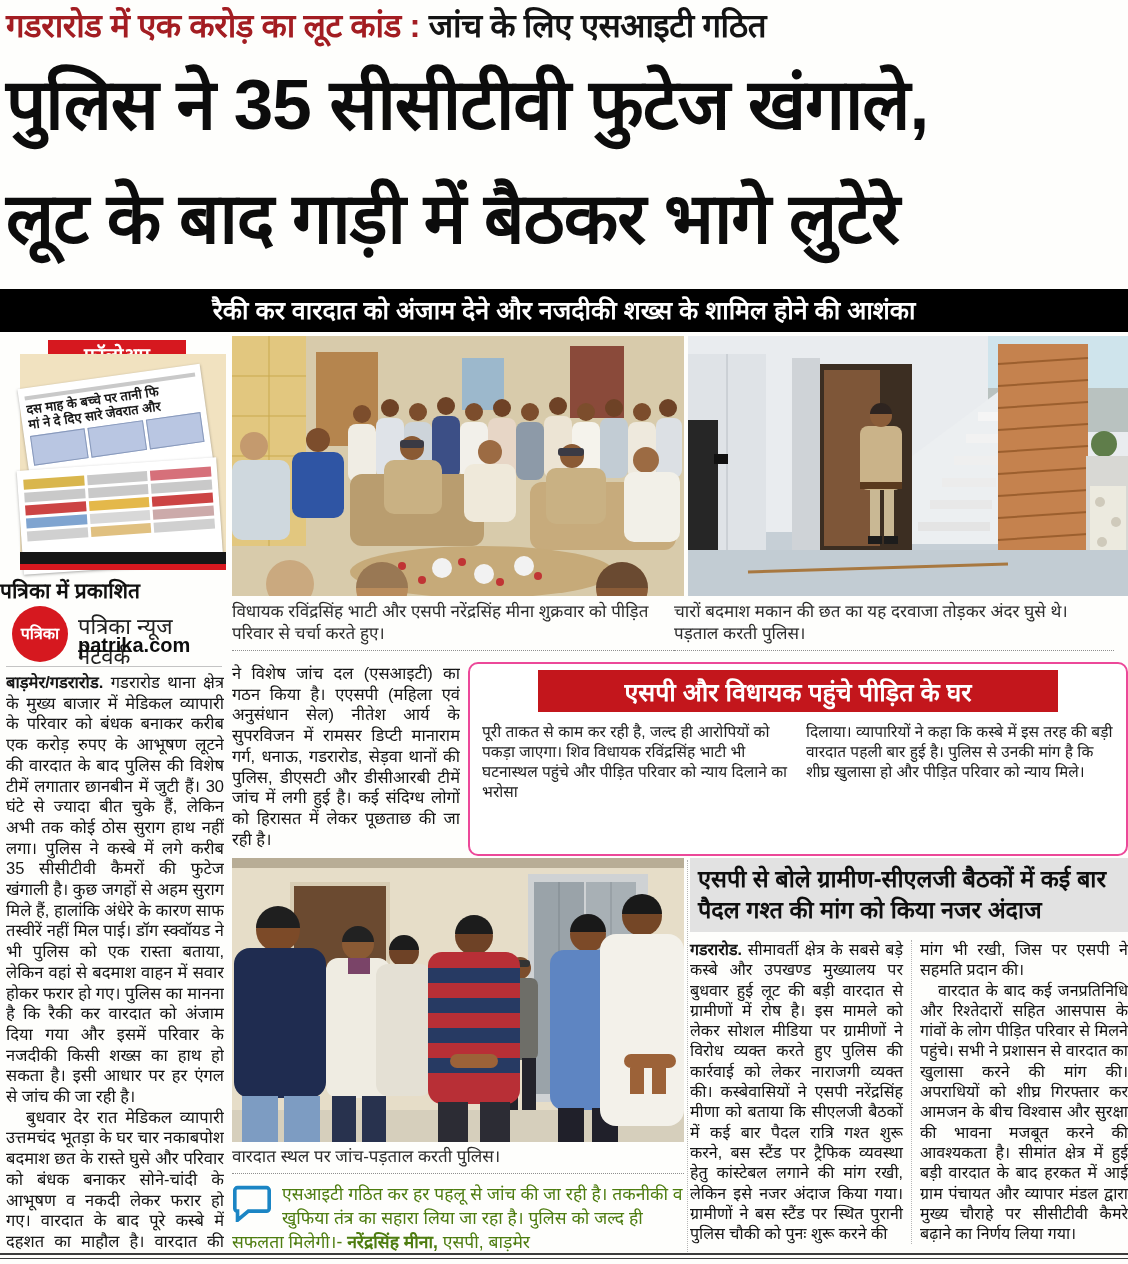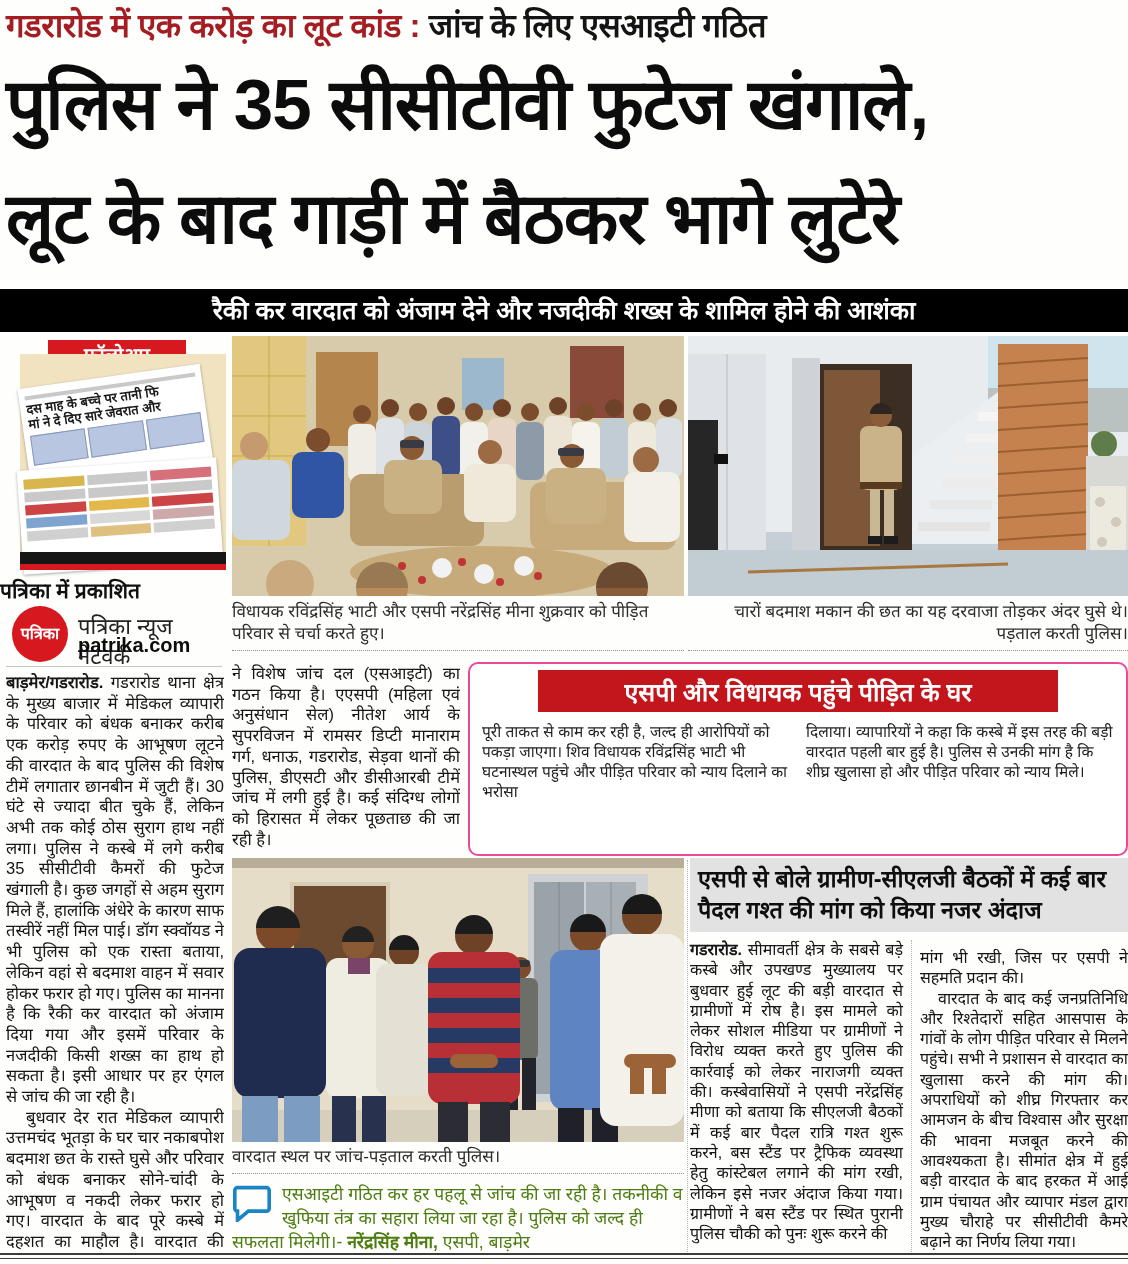--- a/index.html
+++ b/index.html
@@ -52,37 +52,37 @@
   .dateline{font-weight:bold;}
   
   .photo{position:absolute;overflow:hidden;background:#ccc;}
   .photo svg{display:block;}
   .photo1{left:232px;top:336px;width:452px;height:260px;}
   .photo2{left:688px;top:336px;width:440px;height:260px;}
   .photo3{left:232px;top:858px;width:452px;height:284px;}
   .caption{position:absolute;font-size:17px;line-height:22px;color:#2c2c2c;
     border-bottom:1px dotted #8f8f8f;padding-bottom:5px;}
   .cap1{left:232px;top:601px;width:452px;}
-  .cap2{left:688px;top:601px;width:440px;text-align:right;}
+  .cap2{left:674px;top:601px;width:440px;}
   .cap3{left:232px;top:1146px;width:452px;}
   
   .box1{position:absolute;left:468px;top:662px;width:660px;height:194px;
     border:2px solid #ec4899;border-radius:10px;background:#fff;}
   .box1-title{margin:6px auto 8px;width:520px;background:#c3161c;color:#fff;
     font-size:25px;font-weight:bold;text-align:center;padding:4px 0;}
   .box1-cols{display:flex;gap:16px;padding:2px 12px;}
   .box1-col{flex:1;font-size:15.5px;line-height:20px;color:#1e1e1e;text-align:left;}
   
   .box2{position:absolute;left:690px;top:858px;width:438px;}
   .box2-title{background:#e2e2e2;color:#0e0e0e;font-size:23.5px;font-weight:bold;
     line-height:31px;padding:6px 8px;}
   .box2-cols{display:flex;margin-top:8px;}
   .box2-col{font-size:16px;line-height:20.3px;text-align:justify;color:#151515;}
   .box2-colA{width:222px;padding-right:8px;border-right:1px dotted #b5b5b5;}
-  .box2-colB{width:216px;padding-left:8px;margin-top:8px;}
+  .box2-colB{width:216px;padding-left:8px;}
   .box2-col p{margin:0;}
   .box2-col p.indent{text-indent:18px;}
   
   .quote{position:absolute;left:232px;top:1182px;width:452px;font-size:17.5px;line-height:24px;color:#4d7c0f;}
   .quote-icon{float:left;width:40px;height:38px;margin:2px 10px 2px 0;}
   .quote .qname{font-weight:bold;}
   
   .vrule{position:absolute;left:687px;top:860px;height:392px;border-left:1px dotted #b5b5b5;}
   .bottom-rule{position:absolute;left:0;top:1253px;width:1128px;height:6px;
     border-top:2px solid #3c3c3c;border-bottom:1px solid #3c3c3c;}

